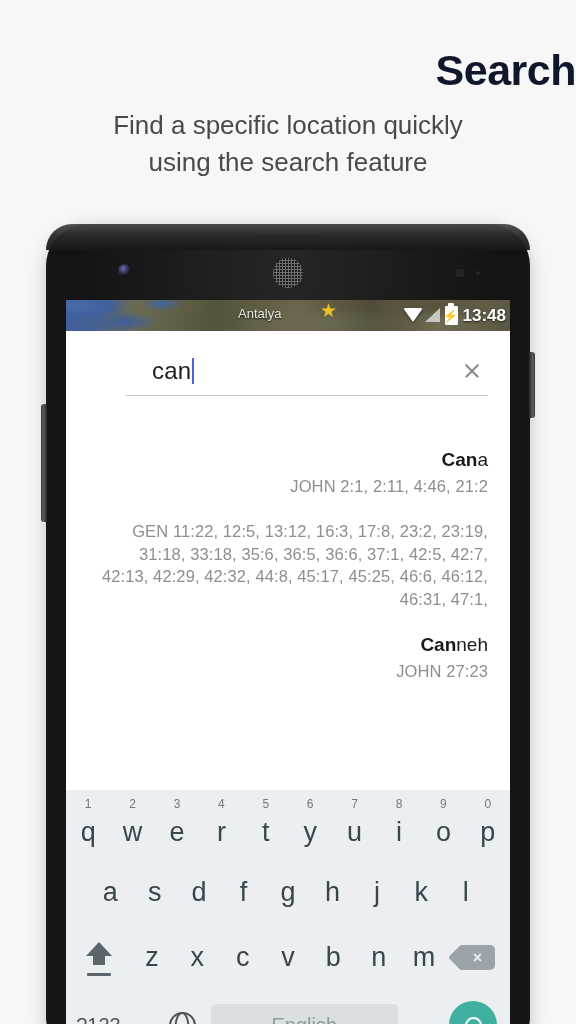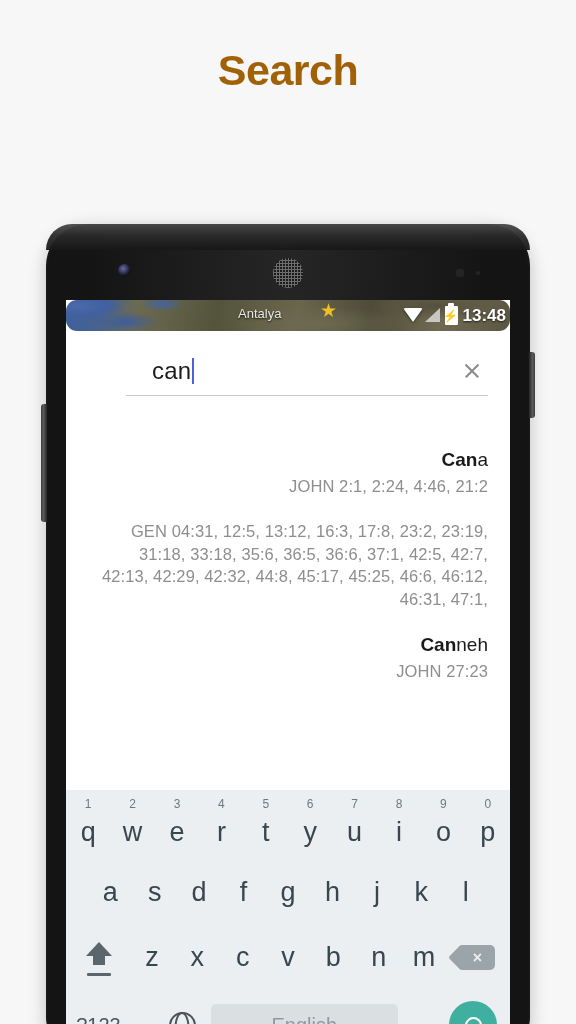--- a/index.html
+++ b/index.html
@@ -19,23 +19,24 @@
   
   .promo {
     position: absolute;
     top: 0; left: 0; right: 0;
     text-align: center;
     padding-top: 48px;
   }
   .promo-title {
     font-size: 43px;
     font-weight: bold;
-    color: #a16207;
+    color: #0f172a;
     letter-spacing: -0.5px;
     line-height: 1.05;
+    text-align: right;
   }
   .promo-sub {
     font-size: 26px;
     color: #4a4a4a;
     line-height: 1.42;
     margin-top: 14px;
     font-weight: 400;
   }
 
   
@@ -125,21 +126,20 @@
     position: relative;
     height: 31px;
     background:
       radial-gradient(ellipse 70px 20px at 10px 6px,  #4c6aa8 0%, #40609f 45%, rgba(64,96,159,0) 70%),
       radial-gradient(ellipse 46px 14px at 60px 22px, #3d5d9c 0%, rgba(61,93,156,0) 72%),
       radial-gradient(ellipse 30px 10px at 96px 4px,  #44649f 0%, rgba(68,100,159,0) 75%),
       radial-gradient(ellipse 120px 26px at 250px 24px, #6d6a52 0%, rgba(109,106,82,0) 70%),
       radial-gradient(ellipse 90px 20px at 370px 6px, #55503c 0%, rgba(85,80,60,0) 72%),
       linear-gradient(100deg, #3f5f9e 0%, #47628f 8%, #6c6b50 16%, #54543c 34%, #6a664c 52%, #4e4b38 68%, #6f6b52 84%, #5a5642 100%);
     overflow: hidden;
-    border-radius: 11px;
   }
   .map-label {
     position: absolute;
     left: 172px; top: 6px;
     font-size: 13px;
     color: #e8e8e2;
     text-shadow: 0 1px 2px rgba(0,0,0,.85);
   }
   .map-star {
     position: absolute;
@@ -384,20 +384,24 @@
     border-left: 15px solid transparent;
     border-bottom: 14px solid #d8d8d8;
     opacity: .85;
   }
 </style>
 </head>
 <body>
 
 <div class="promo">
   <div class="promo-title">Search</div>
+  <div class="promo-sub">
+    <div>Find a specific location quickly</div>
+    <div>using the search feature</div>
+  </div>
 </div>
 
 <div class="phone">
   <div class="phone-inner-shade"></div>
   <div class="phone-gloss"></div>
 
   <div class="btn-volume"></div>
   <div class="btn-power"></div>
 
   <div class="bezel-top">
@@ -432,25 +436,25 @@
 
       <div class="searchbar">
         <div class="search-value"><span>can</span><span class="caret"></span></div>
         <div class="clear-x"></div>
       </div>
 
       <div class="results">
 
         <div class="result-item">
           <div class="result-title"><b>Can</b><i>a</i></div>
-          <div class="result-refs">JOHN 2:1, 2:24, 4:46, 21:2</div>
+          <div class="result-refs">JOHN 2:1, 2:11, 4:46, 21:2</div>
         </div>
 
         <div class="result-item">
-          <div class="result-refs">GEN 04:31, 12:5, 13:12, 16:3, 17:8, 23:2, 23:19, 31:18, 33:18, 35:6, 36:5, 36:6, 37:1, 42:5, 42:7, 42:13, 42:29, 42:32, 44:8, 45:17, 45:25, 46:6, 46:12, 46:31, 47:1,</div>
+          <div class="result-refs">GEN 11:22, 12:5, 13:12, 16:3, 17:8, 23:2, 23:19, 31:18, 33:18, 35:6, 36:5, 36:6, 37:1, 42:5, 42:7, 42:13, 42:29, 42:32, 44:8, 45:17, 45:25, 46:6, 46:12, 46:31, 47:1,</div>
         </div>
 
         <div class="result-item">
           <div class="result-title"><b>Can</b><i>neh</i></div>
           <div class="result-refs">JOHN 27:23</div>
         </div>
 
       </div>
 
       <div class="keyboard">

